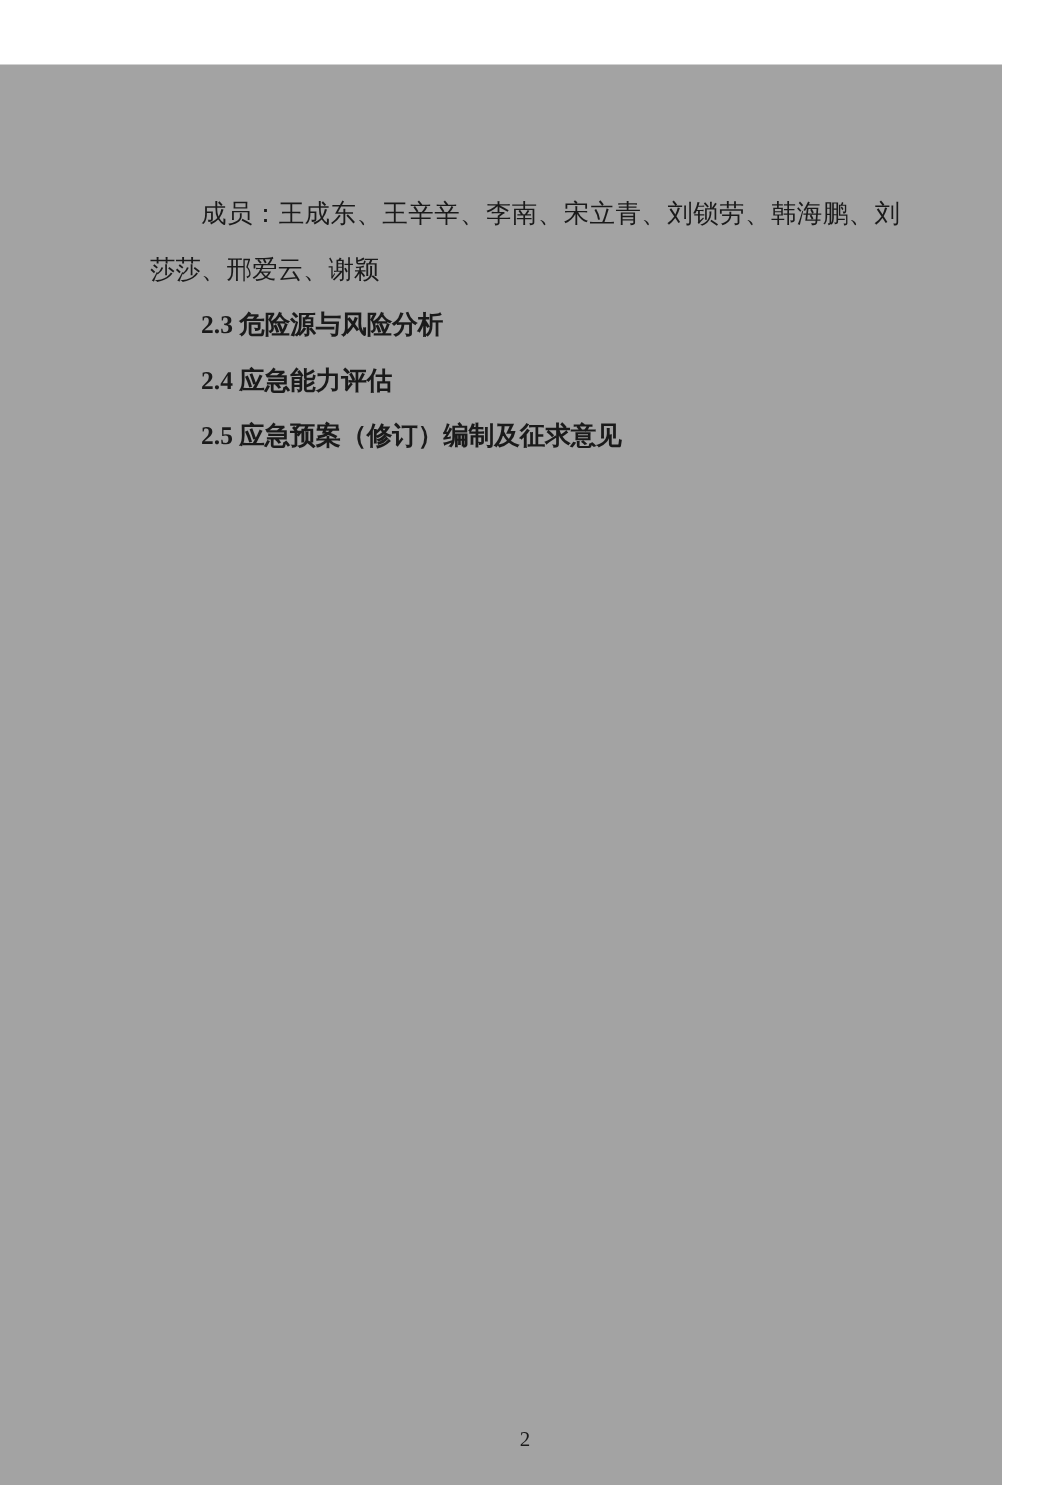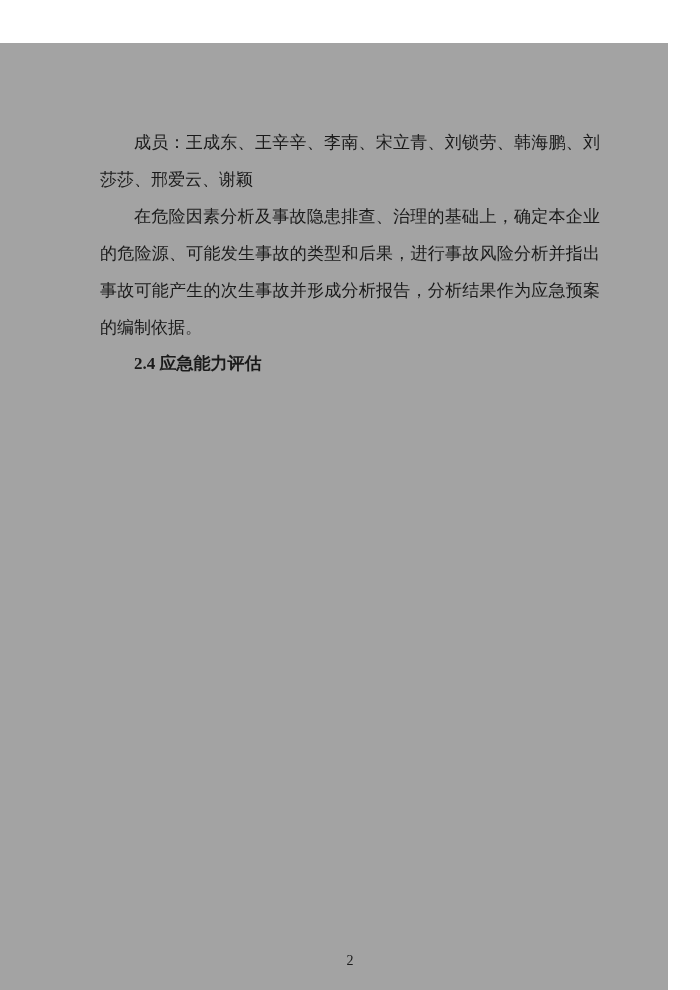--- a/index.html
+++ b/index.html
@@ -45,17 +45,18 @@
     line-height: 20px;
     color: #1a1a1a;
   }
 </style>
 </head>
 <body>
 
 <div class="page">
   <div class="content">
     <p class="body">成员：王成东、王辛辛、李南、宋立青、刘锁劳、韩海鹏、刘莎莎、邢爱云、谢颖</p>
-    <p class="body">在危险因素分析及事故隐患排查、治理的基础上，确定本企业的危险源、可能发生事故的类型和后果，进行事故风险分析并指出事故可能产生的次生事故并形成分析报告，分析结果作为应急预案的编制依据。</p>
+    <p class="heading">2.3 危险源与风险分析</p>
     <p class="heading">2.4 应急能力评估</p>
+    <p class="heading">2.5 应急预案（修订）编制及征求意见</p>
   </div>
   <div class="page-number">2</div>
 </div>
 
 </body></html>

